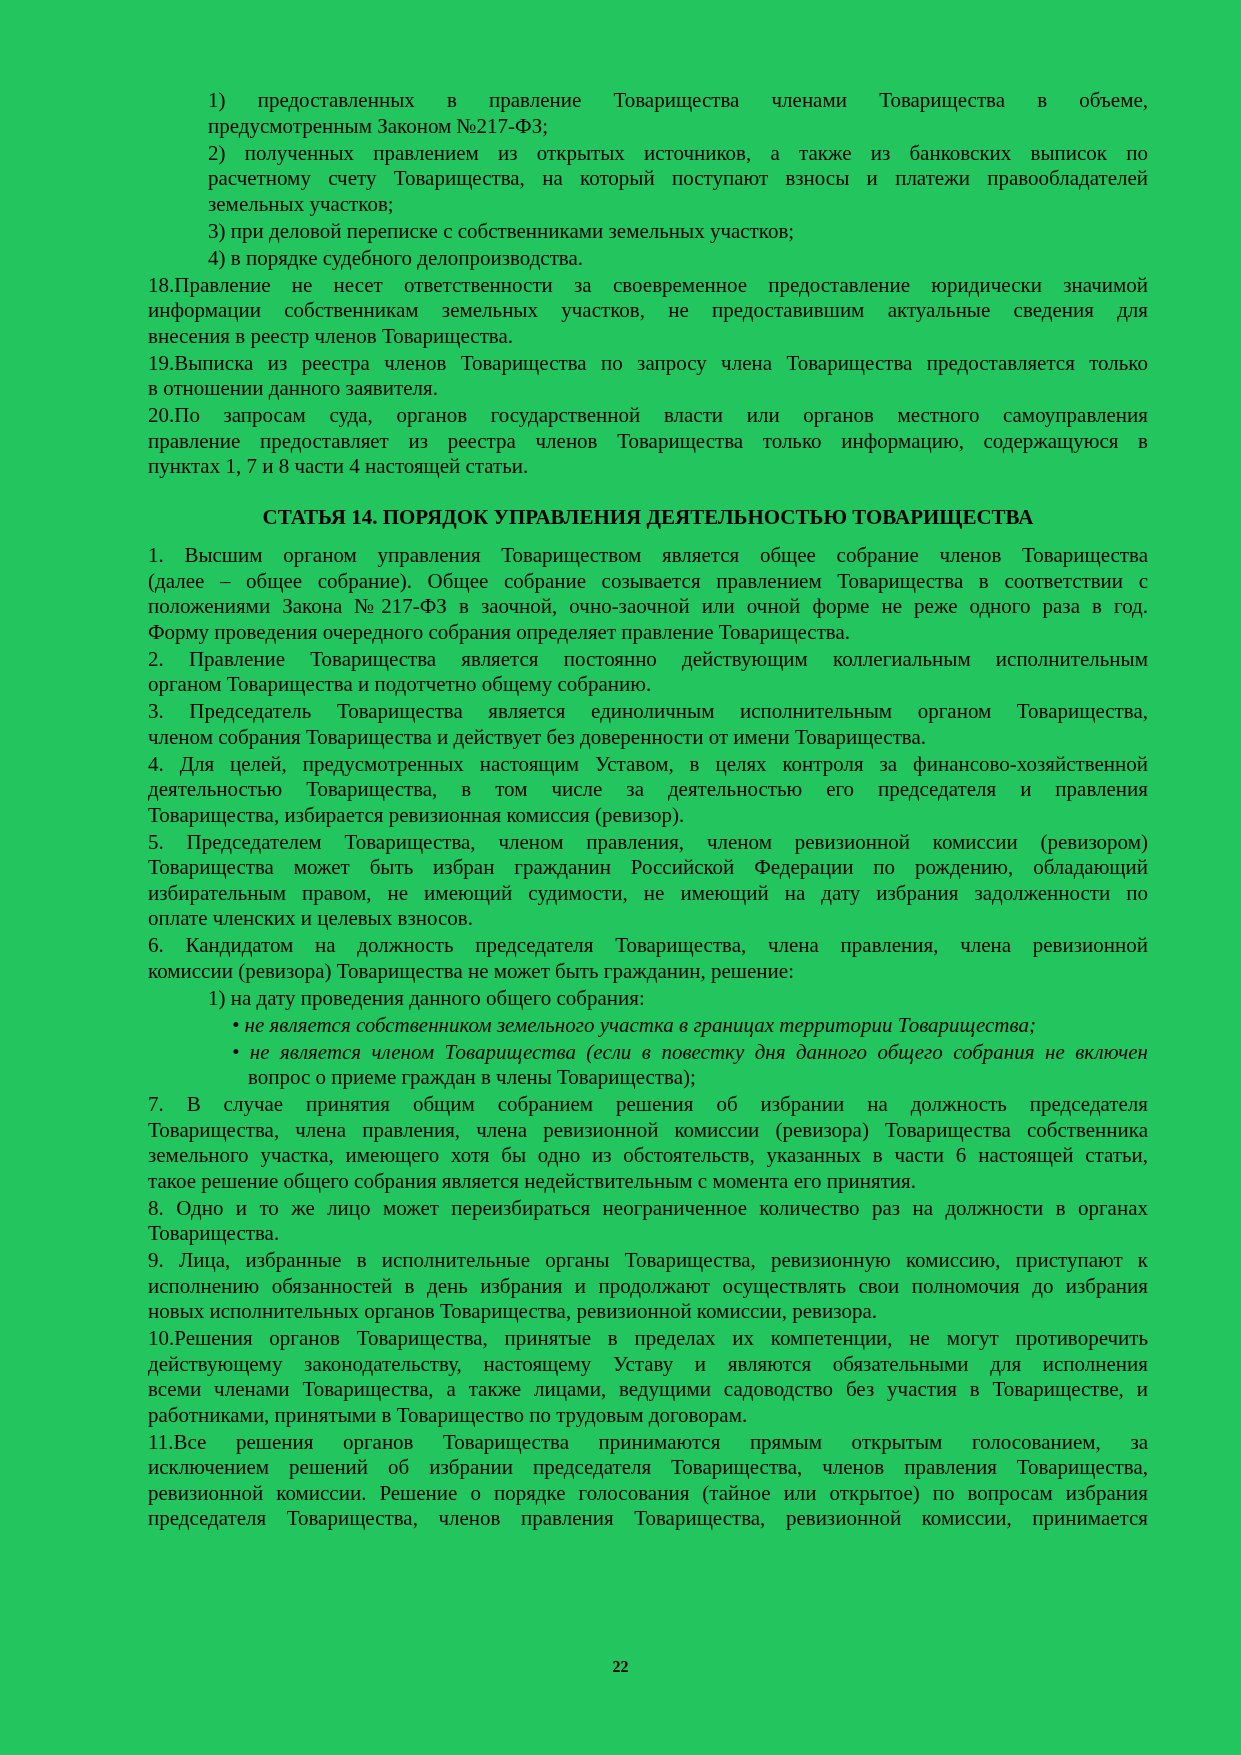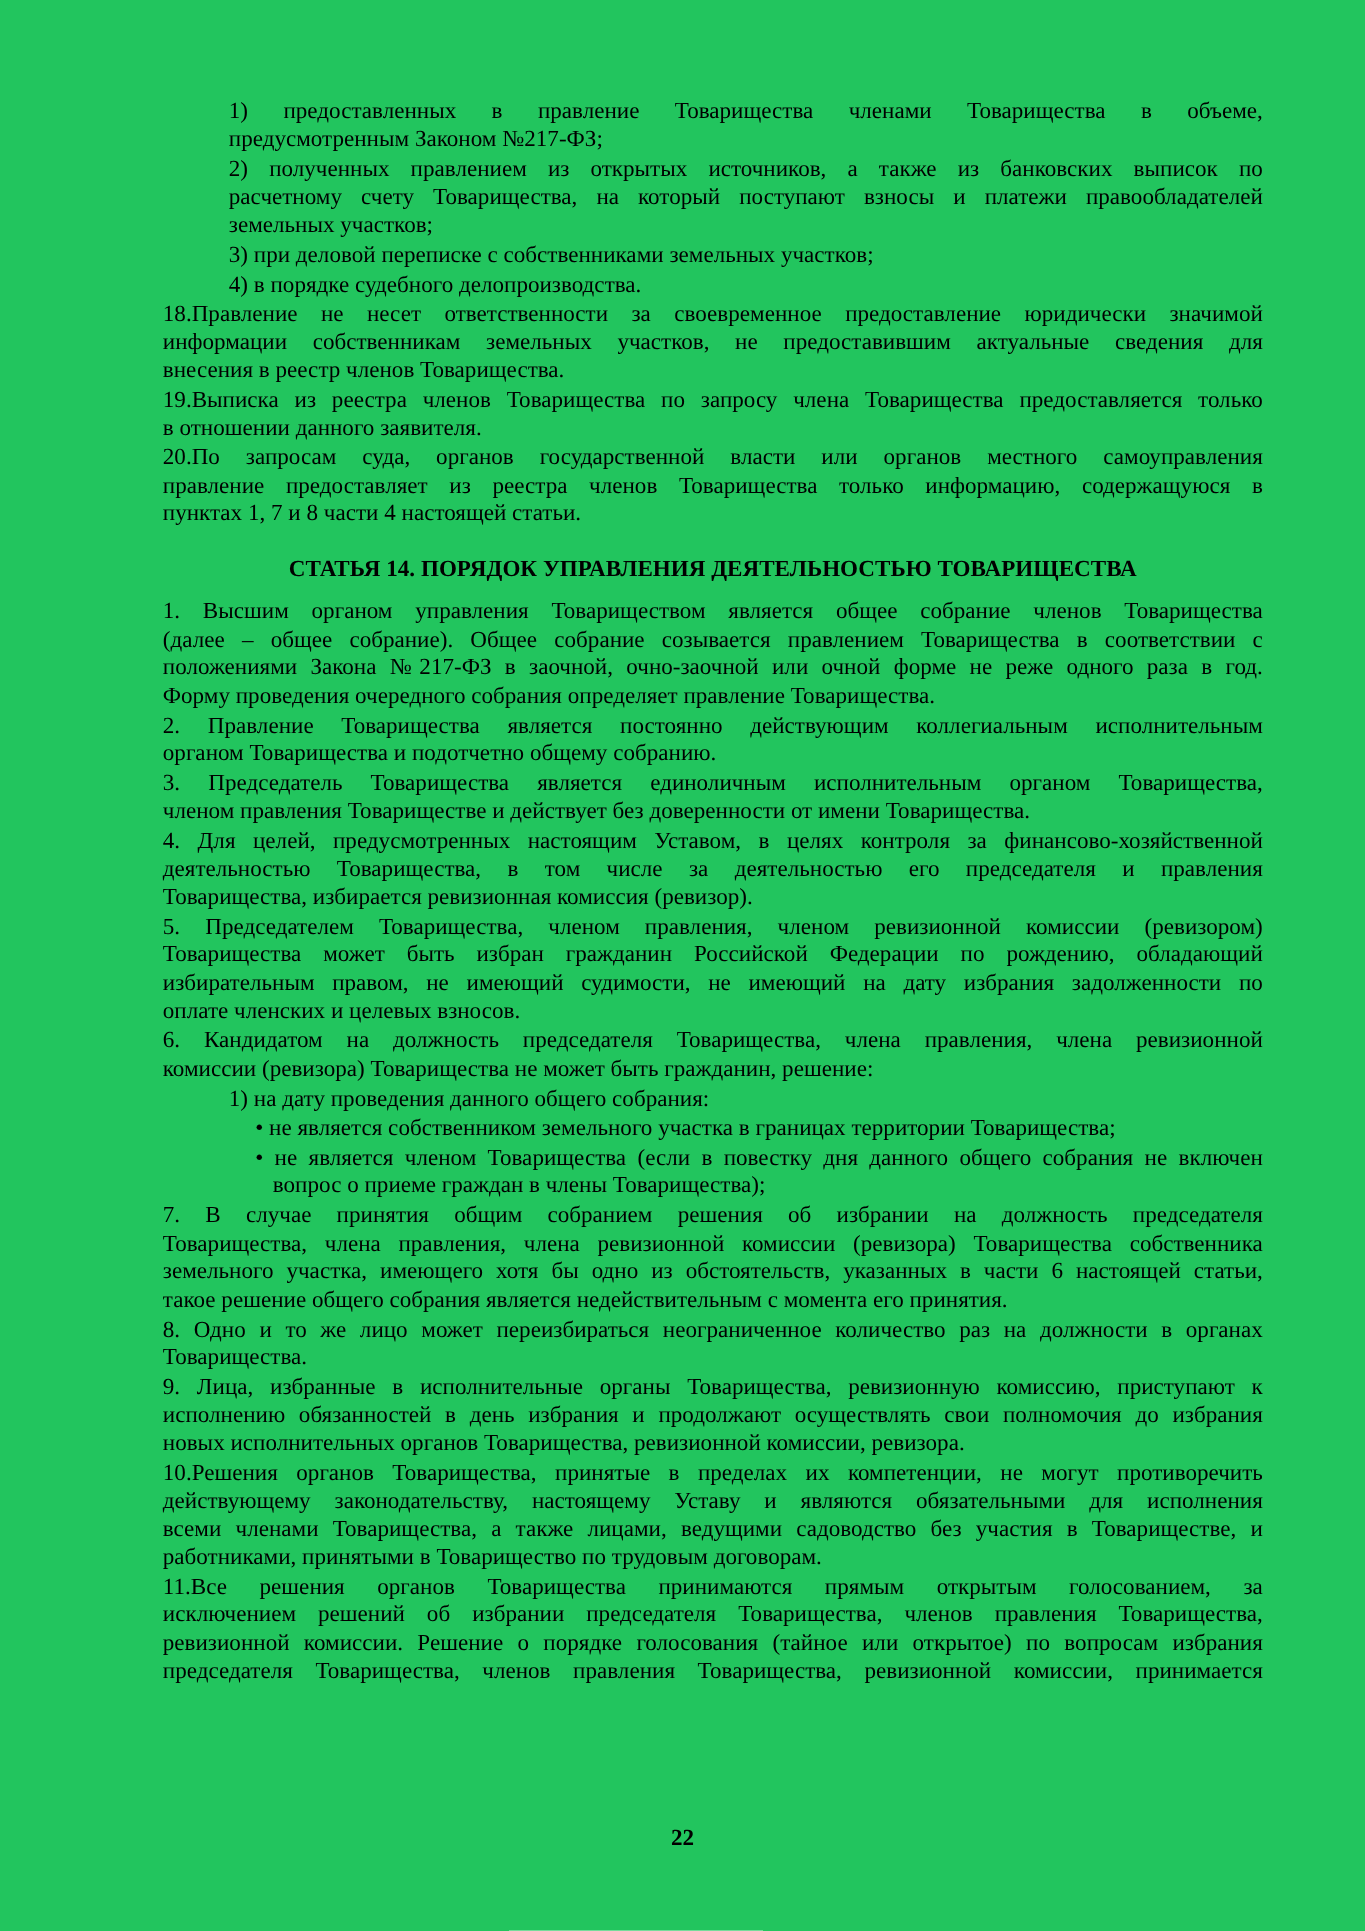--- a/index.html
+++ b/index.html
@@ -14,29 +14,29 @@
     position: absolute; left: 148px; top: 88px; width: 1000px;
   }
   .para { margin: 0; padding: 0; }
   .line {
     display: block; height: 25.5px; line-height: 25.5px; white-space: nowrap;
     text-align: justify; text-align-last: justify;
   }
   .line.last { text-align-last: left; }
   .gap { height: 1.5px; }
   .ind1 { padding-left: 60px; }
-  .ind-bul { padding-left: 84px; }
+  .ind-bul { padding-left: 84px; font-style: italic; }
   .ind-bul-cont { padding-left: 100px; }
   .heading {
     font-weight: bold; font-size: 21px; text-align: center;
     height: 25px; line-height: 25px; margin: 24px 0 13px 0;
   }
   .pagenum {
     position: absolute; left: 0; width: 1241px; top: 1658px;
-    text-align: center; font-weight: bold; font-size: 21px;
+    text-align: center; font-weight: bold; font-size: 16px;
   }
 </style>
 </head>
 <body>
 
 <div class="page">
   <div class="body">
     <div id="top-list">
         <div class="para">
           <div class="line ind1">1) предоставленных в правление Товарищества членами Товарищества в объеме,</div>
@@ -86,21 +86,21 @@
           <div class="line last">Форму проведения очередного собрания определяет правление Товарищества.</div>
         </div>
         <div class="gap"></div>
         <div class="para">
           <div class="line">2. Правление Товарищества является постоянно действующим коллегиальным исполнительным</div>
           <div class="line last">органом Товарищества и подотчетно общему собранию.</div>
         </div>
         <div class="gap"></div>
         <div class="para">
           <div class="line">3. Председатель Товарищества является единоличным исполнительным органом Товарищества,</div>
-          <div class="line last">членом правления Товариществе и действует без доверенности от имени Товарищества.</div>
+          <div class="line last">членом собрания Товарищества и действует без доверенности от имени Товарищества.</div>
         </div>
         <div class="gap"></div>
         <div class="para">
           <div class="line">4. Для целей, предусмотренных настоящим Уставом, в целях контроля за финансово-хозяйственной</div>
           <div class="line">деятельностью Товарищества, в том числе за деятельностью его председателя и правления</div>
           <div class="line last">Товарищества, избирается ревизионная комиссия (ревизор).</div>
         </div>
         <div class="gap"></div>
         <div class="para">
           <div class="line">5. Председателем Товарищества, членом правления, членом ревизионной комиссии (ревизором)</div>

